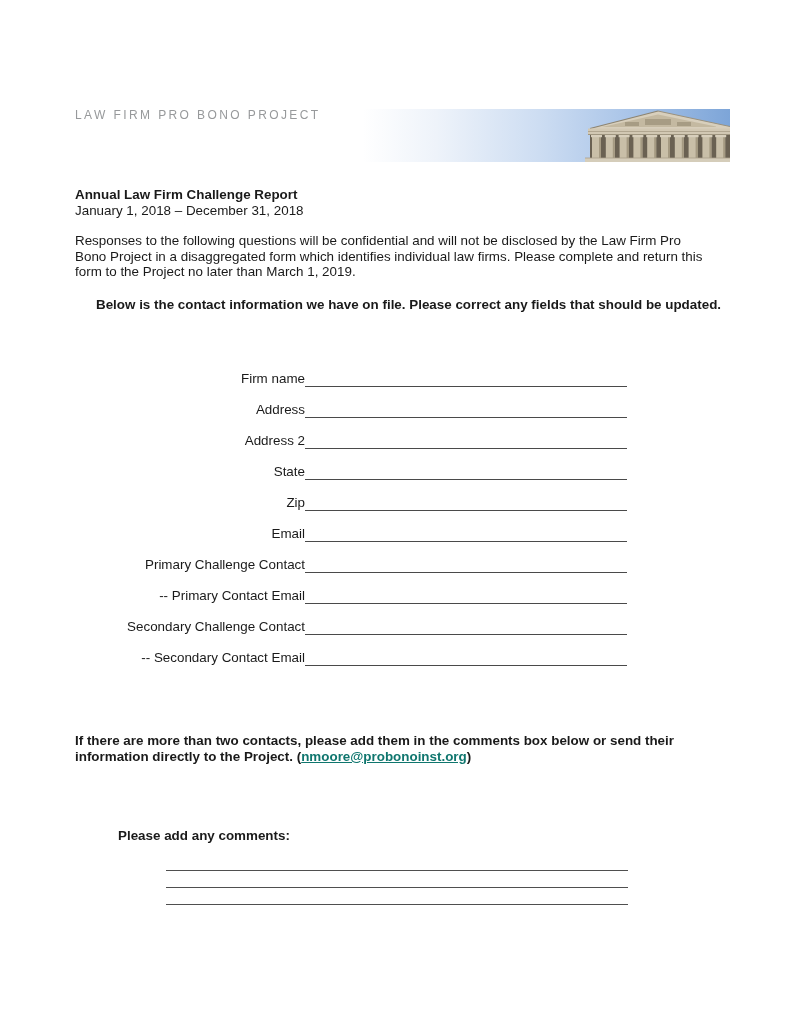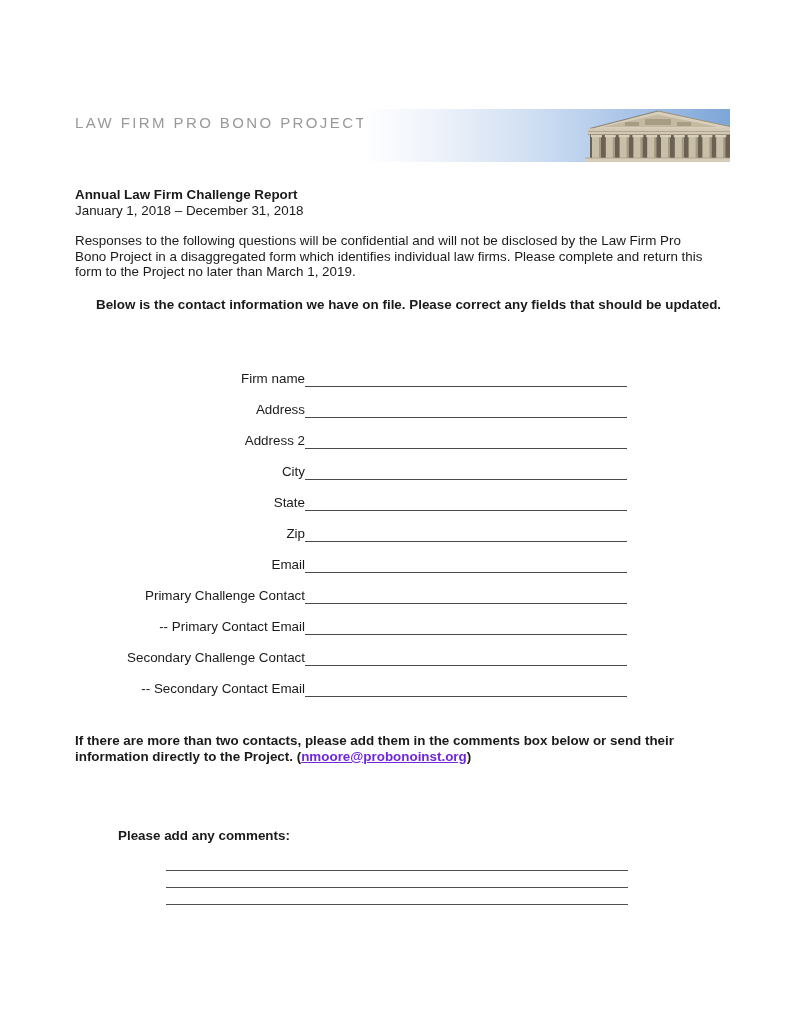--- a/index.html
+++ b/index.html
@@ -20,21 +20,21 @@
   .header-logo { position: absolute; top: 108px; left: 75px; }
   .logo-top { display: flex; align-items: center; }
   .logo-acronym { font-size: 47px; font-weight: 700; line-height: 40px; letter-spacing: -2px; }
   .logo-acronym .lp { color: #1d3c63; }
   .logo-acronym .lb { color: #2e6fa8; }
   .logo-acronym .li { color: #8ba3ba; }
   .logo-divider { width: 2px; height: 38px; background: #b9bdc1; margin: 0 9px 0 10px; }
   .org-name { display: flex; flex-direction: column; justify-content: center; }
   .org-name .org1 { color: #1f3864; font-weight: 700; font-size: 17.5px; line-height: 16px; letter-spacing: 0.6px; word-spacing: 3px; }
   .org-name .org2 { color: #85898c; font-weight: 700; font-size: 17.5px; line-height: 16px; letter-spacing: 2.6px; }
-  .logo-tagline { color: #97999b; font-size: 15px; letter-spacing: 2.4px; margin-top: 6px; white-space: nowrap; }
+  .logo-tagline { color: #97999b; font-size: 12px; letter-spacing: 2.4px; white-space: nowrap; }
 
   
   .banner {
     position: absolute; top: 109px; left: 363px;
     width: 367px; height: 53px;
     background: linear-gradient(90deg, #ffffff 0%, #eef3fa 20%, #cdddf2 48%, #a6c2e7 75%, #7da5d8 100%);
   }
   .banner svg { position: absolute; right: 0; top: 0; display: block; }
 
   
@@ -47,21 +47,21 @@
 
   
   .form-title { position: absolute; top: 344px; left: 305px; width: 322px; text-align: center; }
   .form-rows { position: absolute; top: 356px; left: 118px; width: 509px; }
   .form-row { display: flex; align-items: flex-end; height: 31px; text-align: right; }
   .field-label { width: 187px; flex: 0 0 187px; padding-bottom: 1px; white-space: nowrap; }
   .field-line { flex: 1; border-bottom: 1.5px solid #4a4a4a; height: 20px; cursor: text; }
 
   
   .note { position: absolute; top: 733px; left: 75px; font-weight: 700; line-height: 15.6px; white-space: nowrap; }
-  .note a { color: #6d28d9; text-decoration: underline; cursor: pointer; }
+  .note a { color: #0f766e; text-decoration: underline; cursor: pointer; }
 
   
   .comments-label { position: absolute; top: 828px; left: 118px; font-weight: 700; }
   .comment-lines { position: absolute; top: 854px; left: 166px; width: 462px; }
   .comment-line { height: 17px; border-bottom: 1.2px solid #4f4f4f; cursor: text; }
 </style>
 <title>Annual Law Firm Challenge Report</title></head>
 <body>
 
 <div class="page">
@@ -153,24 +153,20 @@
     </div>
     <div class="form-row">
       <div class="field-label">Address</div>
       <div class="field-line"></div>
     </div>
     <div class="form-row">
       <div class="field-label">Address 2</div>
       <div class="field-line"></div>
     </div>
     <div class="form-row">
-      <div class="field-label">City</div>
-      <div class="field-line"></div>
-    </div>
-    <div class="form-row">
       <div class="field-label">State</div>
       <div class="field-line"></div>
     </div>
     <div class="form-row">
       <div class="field-label">Zip</div>
       <div class="field-line"></div>
     </div>
     <div class="form-row">
       <div class="field-label">Email</div>
       <div class="field-line"></div>

